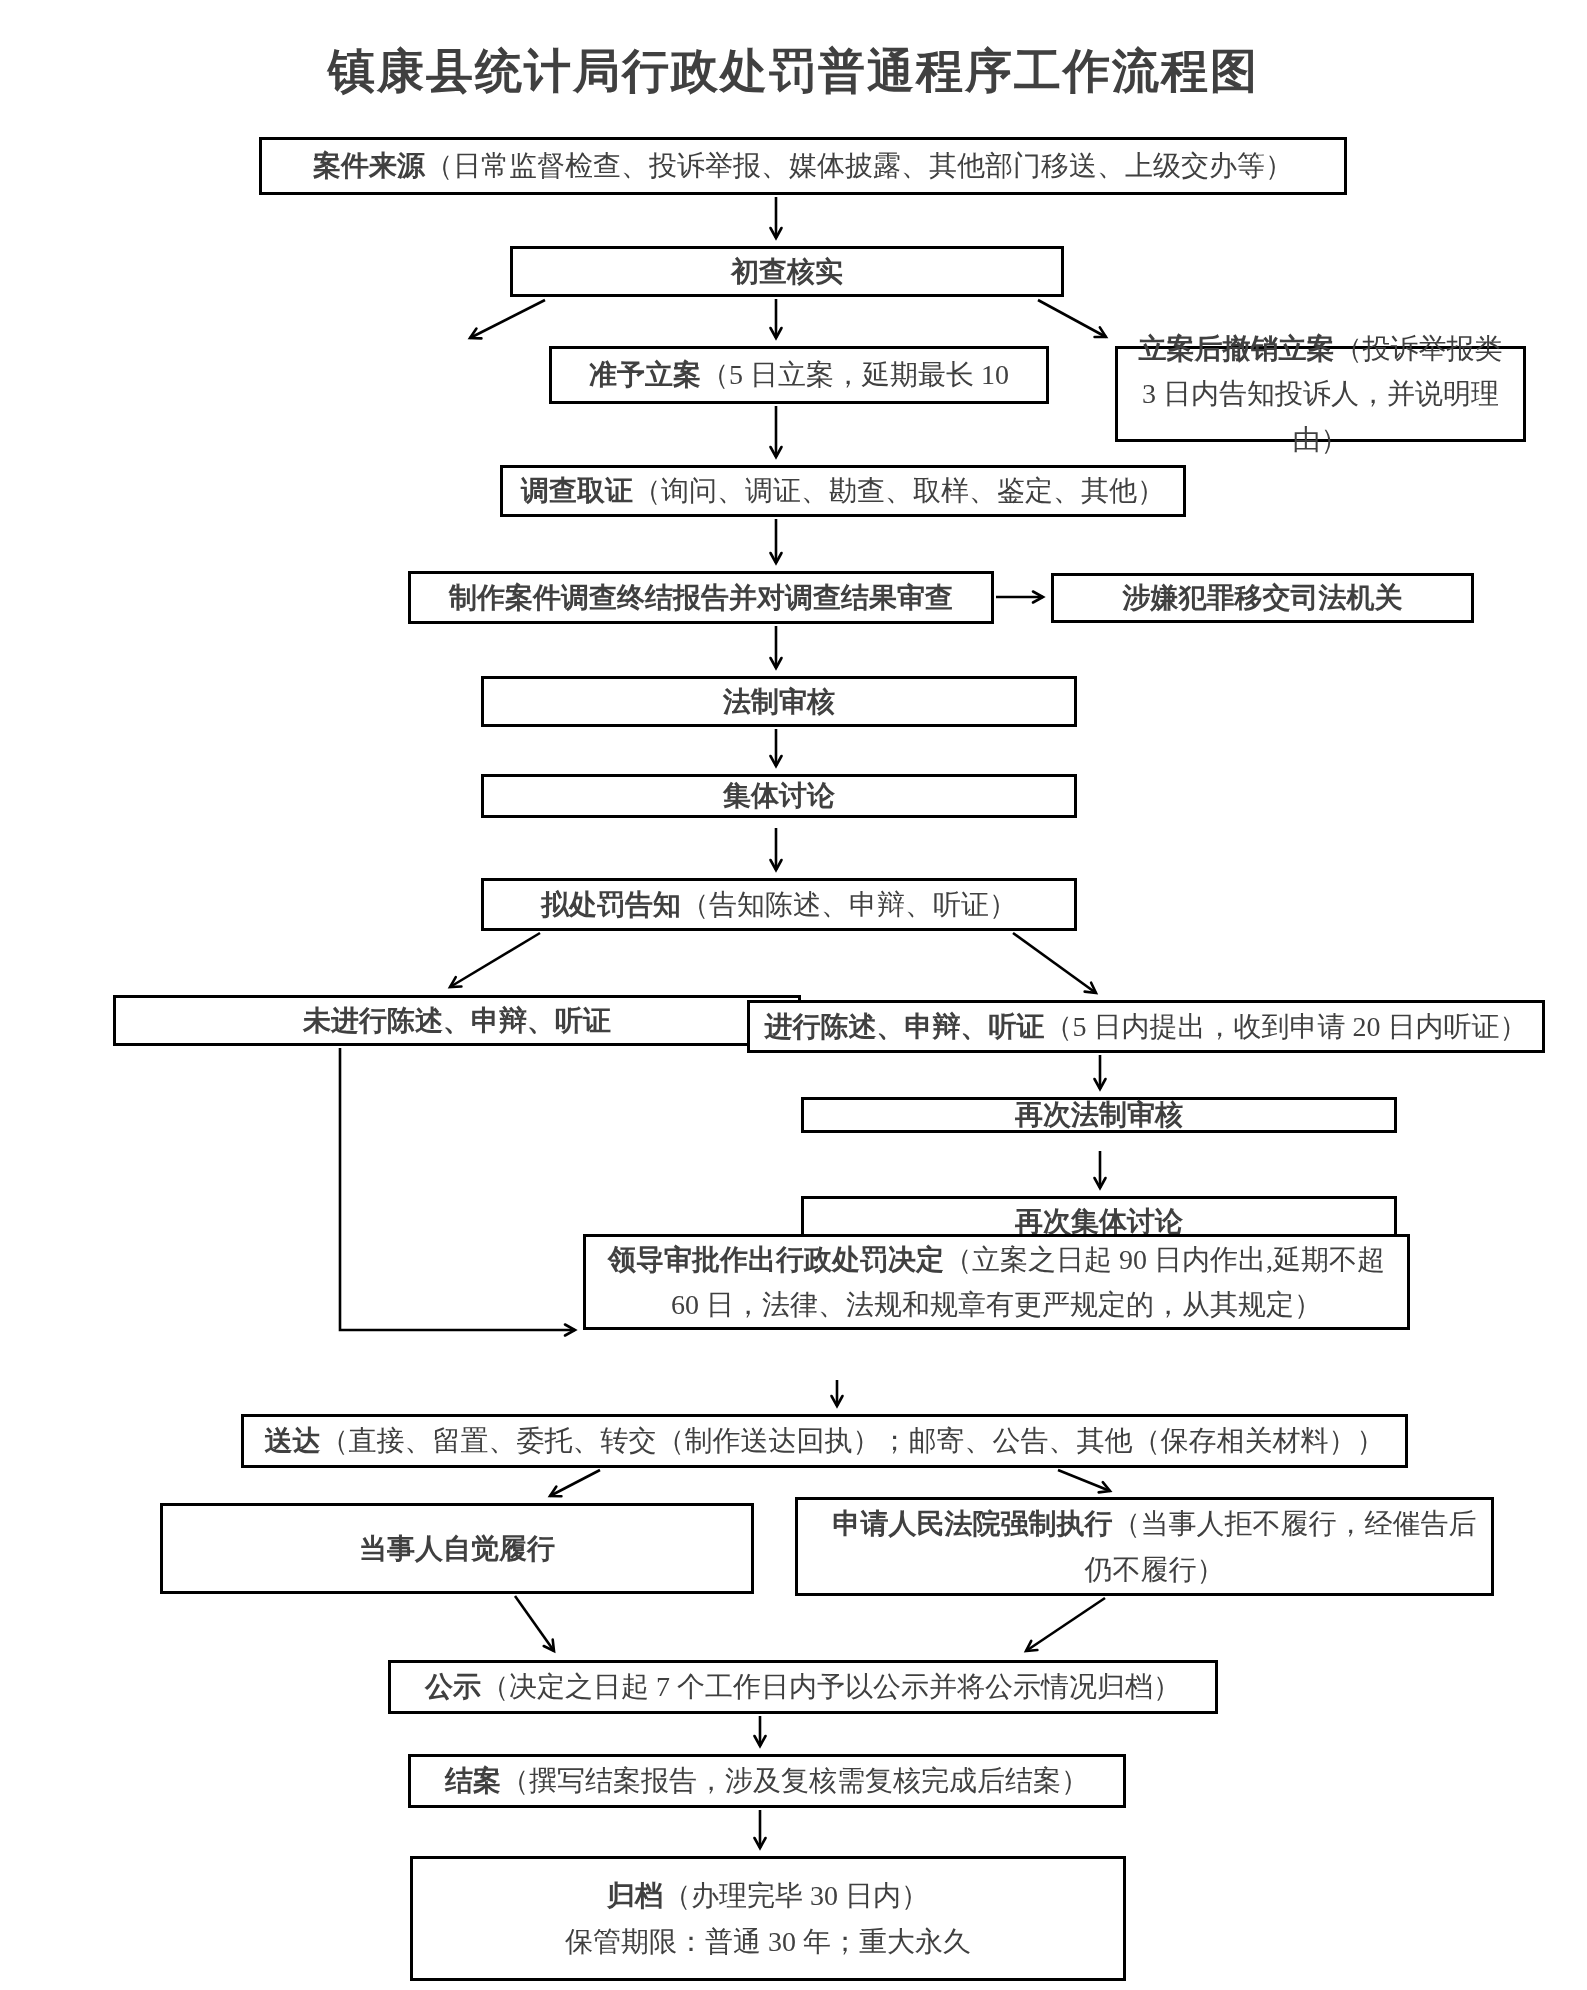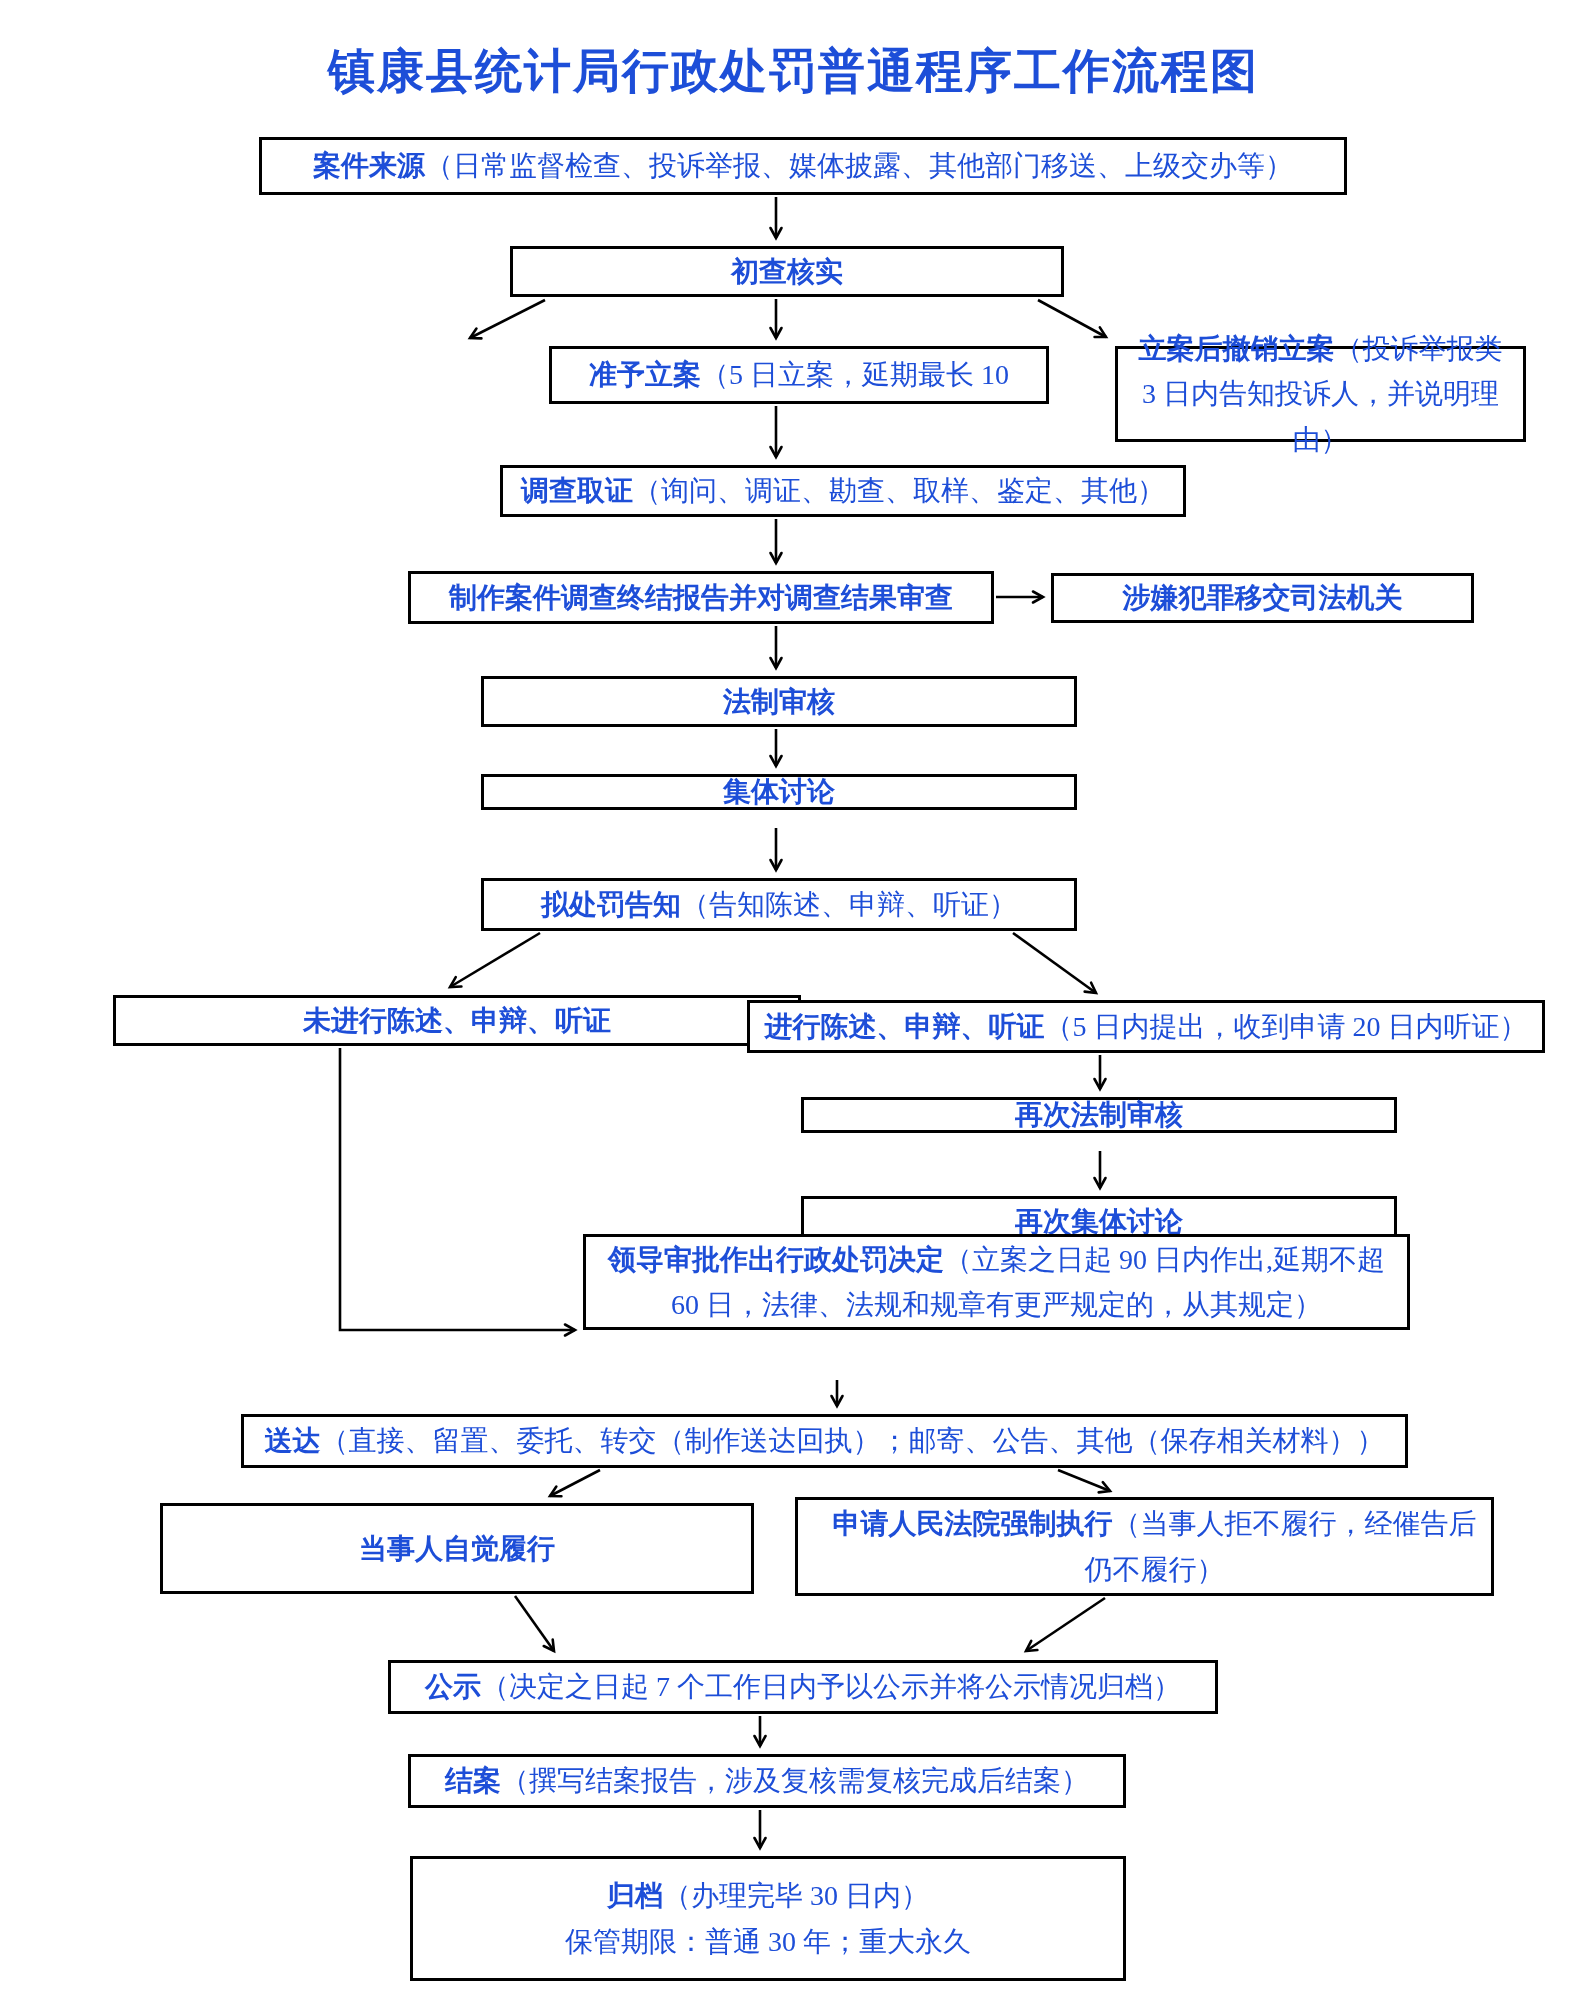--- a/index.html
+++ b/index.html
@@ -1,17 +1,17 @@
 <!DOCTYPE html>
 <html><head>
 <meta charset="utf-8">
 <style>
   html,body{margin:0;padding:0;background:#ffffff;}
   #canvas{position:relative;width:1587px;height:1990px;background:#ffffff;overflow:hidden;
-          font-family:"Liberation Sans","DejaVu Sans",sans-serif;color:#1d4ed8;}
+          font-family:"Liberation Sans","DejaVu Sans",sans-serif;color:#404040;}
   #flow-arrows{position:absolute;left:0;top:0;z-index:0;}
   .title{position:absolute;top:40px;left:0;width:100%;text-align:center;
          font-family:"Liberation Serif","DejaVu Serif",serif;
          font-weight:bold;font-size:47px;letter-spacing:2px;z-index:2;}
   .node{position:absolute;box-sizing:border-box;border:3px solid #000;background:#fff;
         display:flex;align-items:center;justify-content:center;text-align:center;
         font-size:28px;line-height:1.62;padding:2px 12px;z-index:1;}
   .head{font-weight:bold;font-family:"Liberation Sans","DejaVu Sans",sans-serif;}
   .detail{font-weight:normal;font-family:"Liberation Serif","DejaVu Serif",serif;}
   .stack{display:flex;flex-direction:column;justify-content:center;}
@@ -82,21 +82,21 @@
   </div>
 
   <div class="node" style="left:1051px;top:573px;width:423px;height:50px;">
     <span class="head">涉嫌犯罪移交司法机关</span>
   </div>
 
   <div class="node" style="left:481px;top:676px;width:596px;height:51px;">
     <span class="head">法制审核</span>
   </div>
 
-  <div class="node" style="left:481px;top:774px;width:596px;height:36px;text-align:center;">
+  <div class="node" style="left:481px;top:774px;width:596px;height:44px;text-align:center;">
     <span class="head">集体讨论</span>
   </div>
 
   <div class="node" style="left:481px;top:878px;width:596px;height:53px;">
     <span><span class="head">拟处罚告知</span><span class="detail">（告知陈述、申辩、听证）</span></span>
   </div>
 
   <div class="node" style="left:113px;top:995px;width:688px;height:51px;">
     <span class="head">未进行陈述、申辩、听证</span>
   </div>

